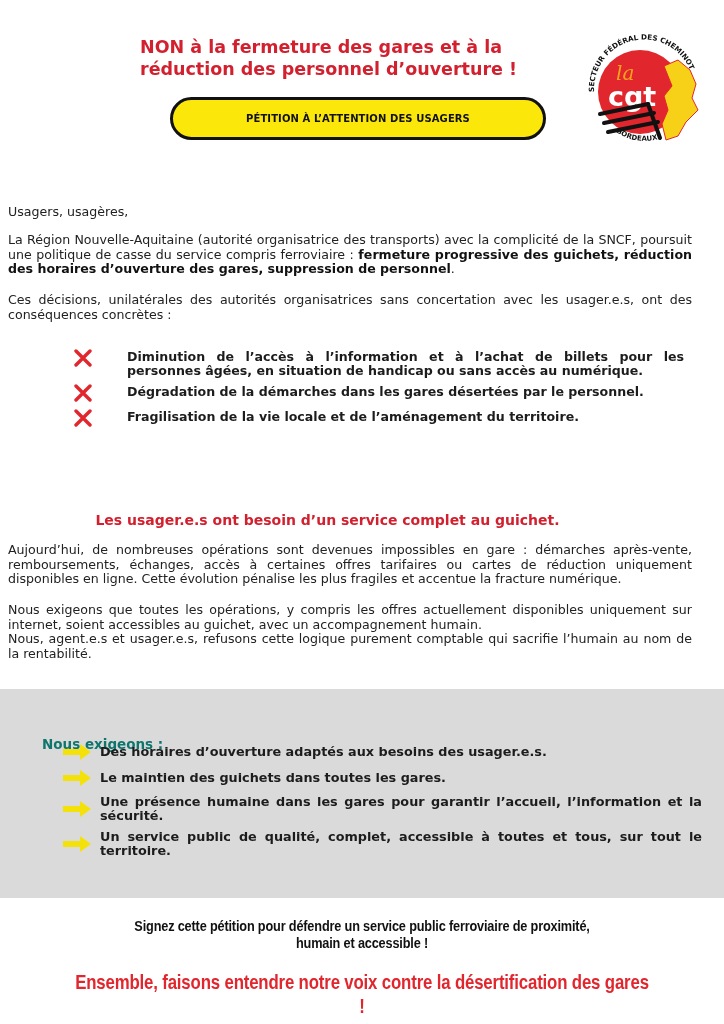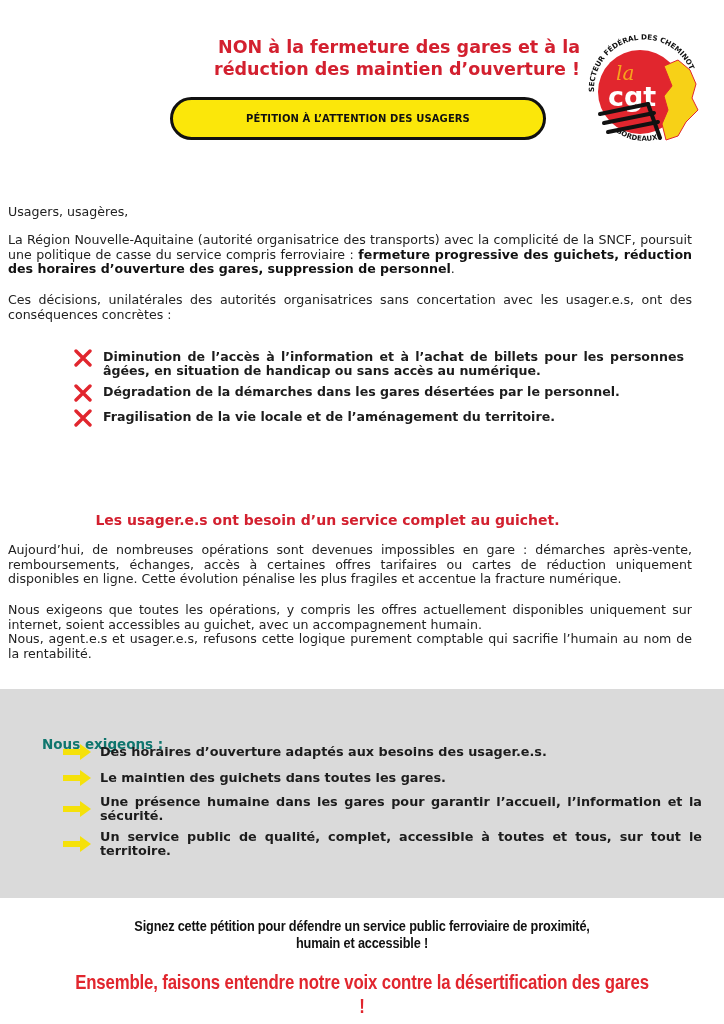--- a/index.html
+++ b/index.html
@@ -1,40 +1,40 @@
 <!DOCTYPE html>
 <html><head>
 <meta charset="utf-8">
 <style>
   * { box-sizing: border-box; margin: 0; padding: 0; }
   html, body { width: 724px; height: 1024px; background: #ffffff; overflow: hidden; }
   body { font-family: "DejaVu Sans", sans-serif; color: #1f1f1f; position: relative; }
 
   .header-title {
     position: absolute; left: 140px; top: 36px; width: 440px;
-    text-align: right; color: #d3202f; font-weight: bold;
+    text-align: left; color: #d3202f; font-weight: bold;
     font-size: 17.5px; line-height: 22px;
   }
   .pill {
     position: absolute; left: 170px; top: 97px; width: 376px; height: 43px;
     background: #fbe70a; border: 3px solid #111; border-radius: 22px;
     display: flex; align-items: center; justify-content: center;
     font-weight: bold; font-size: 10px; color: #111; letter-spacing: 0.1px;
   }
   .logo { position: absolute; left: 578px; top: 26px; width: 130px; height: 126px; }
 
   .text { position: absolute; left: 8px; width: 684px; font-size: 12.6px; line-height: 14.5px; color: #222; text-align: justify; }
   .text b { font-weight: bold; color: #111; }
 
   .greeting { top: 205px; }
   .p1 { top: 233px; }
   .p2 { top: 293px; }
 
   .x-list { position: absolute; left: 72px; top: 350px; width: 612px; }
-  .x-item { display: flex; align-items: flex-start; margin-bottom: 8px; }
+  .x-item { display: flex; align-items: flex-start; margin-bottom: 8px; gap: 24px; }
   .x-icon { width: 22px; height: 18px; flex: 0 0 22px; margin-right: 9px; margin-top: -1px; }
   .x-text { font-weight: bold; font-size: 12.6px; line-height: 13.5px; color: #1c1c1c; text-align: justify; flex: 1; }
 
   .subhead {
     position: absolute; left: 0; top: 512px; width: 655px; text-align: center;
     color: #d3202f; font-weight: bold; font-size: 14px;
   }
   .p3 { top: 543px; }
   .p4 { top: 603px; }
 
@@ -54,21 +54,21 @@
     position: absolute; left: 0; top: 970px; width: 724px; text-align: center;
     font-family: "Liberation Sans", sans-serif; font-weight: bold; font-size: 21px;
     color: #e1262e; transform: scaleX(0.8); transform-origin: center top; letter-spacing: -0.2px;
   }
 </style>
 </head>
 <body>
 
 <div class="header-title">
   <div>NON à la fermeture des gares et à la</div>
-  <div>réduction des maintien d’ouverture !</div>
+  <div>réduction des personnel d’ouverture !</div>
 </div>
 <div class="pill">
   <span>PÉTITION À L’ATTENTION DES USAGERS</span>
 </div>
 
 <svg class="logo" viewBox="0 0 130 126">
   <defs>
     <path id="arcTop" d="M 16 66 A 50 50 0 0 1 112 44"></path>
     <path id="arcBot" d="M 38 106 A 50 50 0 0 0 88 110"></path>
   </defs>

